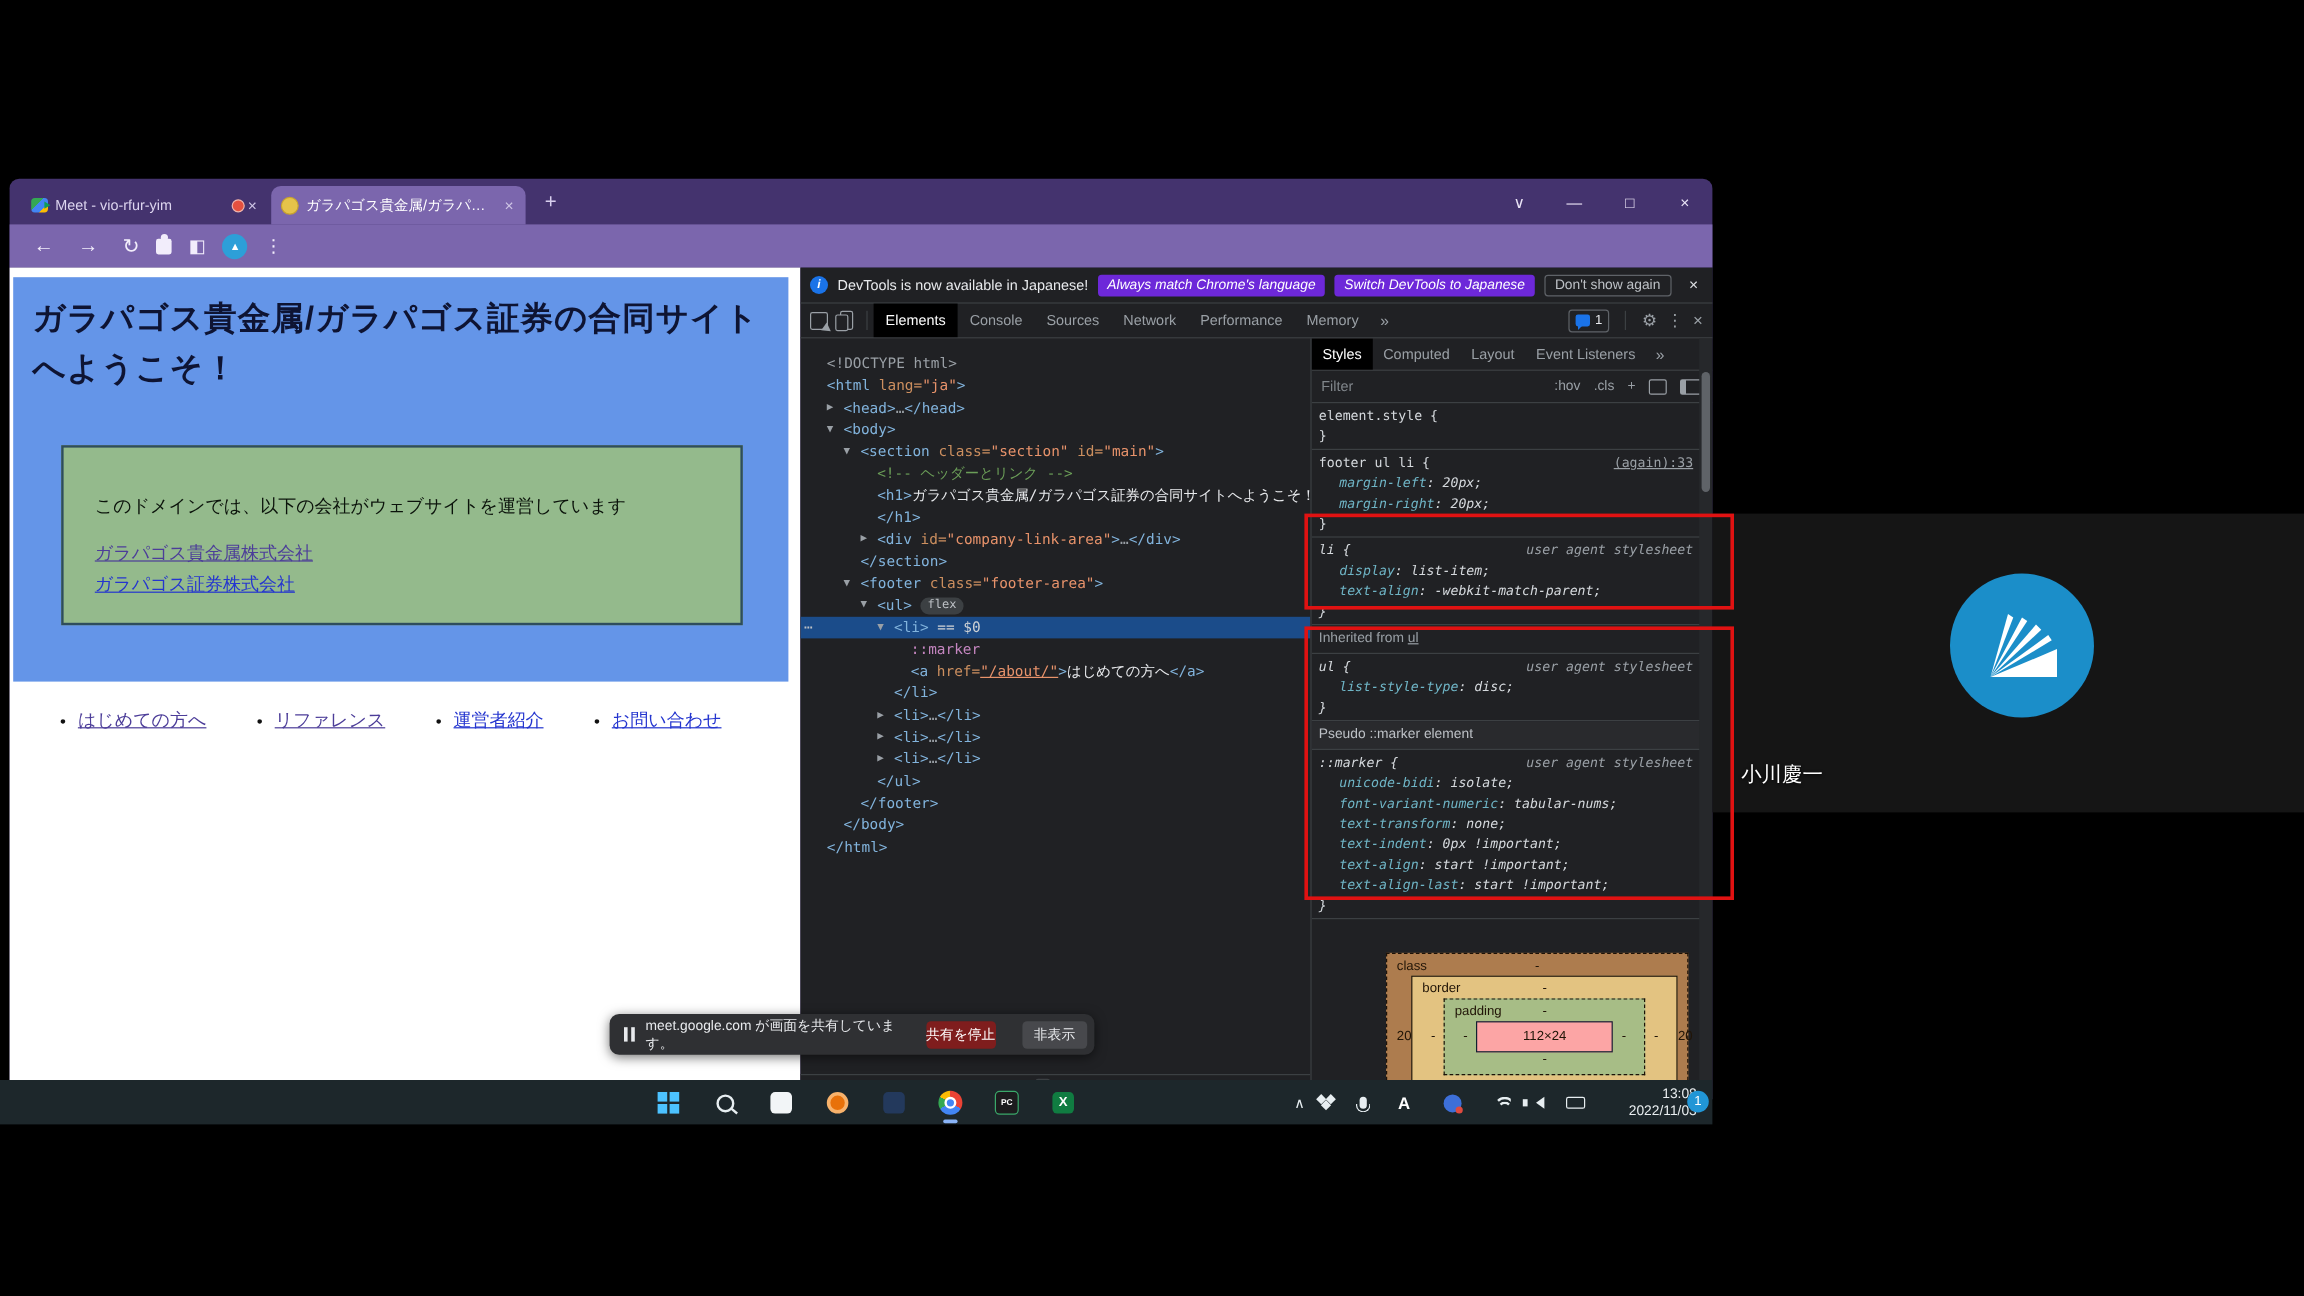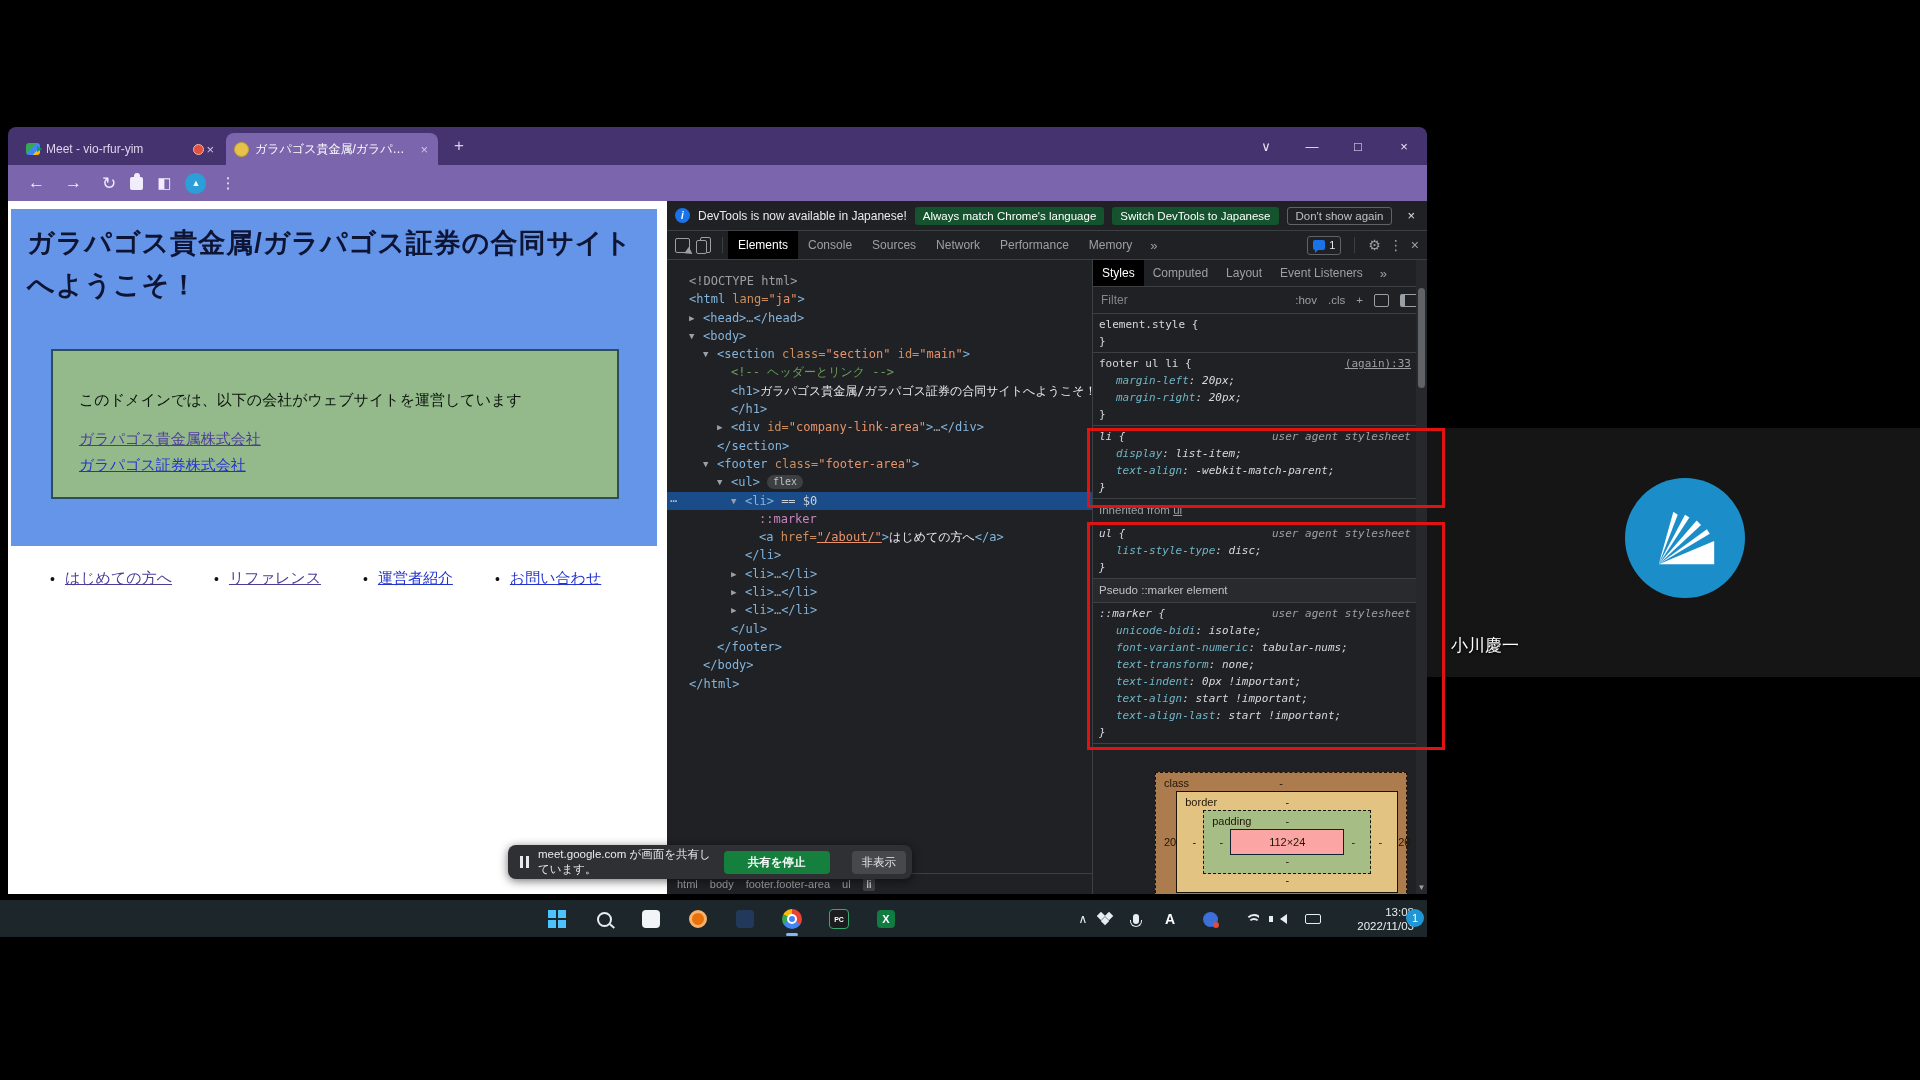--- a/index.html
+++ b/index.html
@@ -1,20 +1,20 @@
 <!DOCTYPE html>
 <html><head>
 <meta charset="utf-8">
 <style>
   html,body{margin:0;padding:0;background:#000;width:1920px;height:1080px;overflow:hidden;
     font-family:"Liberation Sans",sans-serif;-webkit-font-smoothing:antialiased;}
   #stage{position:relative;width:1920px;height:1080px;background:#000;overflow:hidden;}
 
   
-  .browser{position:absolute;left:8px;top:127px;width:1419px;height:767px;background:#44336e;
+  .browser{position:absolute;left:8px;top:149px;width:1419px;height:767px;background:#44336e;
     border-radius:8px 8px 0 0;box-shadow:0 0 14px rgba(0,0,0,.7);}
   .titlebar{position:relative;height:38px;border-radius:8px 8px 0 0;}
   .tab{position:absolute;top:6px;height:32px;display:flex;align-items:center;box-sizing:border-box;
     font-size:12px;color:#ddd5ef;padding:0 8px;}
   .tab-inactive{left:10px;width:206px;}
   .tab-active{left:218px;width:212px;background:#7b66ad;border-radius:8px 8px 0 0;color:#fff;}
   .tab-title{flex:1;white-space:nowrap;overflow:hidden;text-overflow:ellipsis;margin:0 6px;}
   .tab-close{font-size:13px;color:#cfc6e6;padding:0 2px;}
   .rec-dot{width:9px;height:9px;border-radius:50%;background:#e4503f;border:1.5px solid #f0b4ac;flex:none;}
   .fav-meet{width:14px;height:12px;border-radius:3px;flex:none;
@@ -60,21 +60,21 @@
   .site-footer{position:absolute;left:42px;top:368px;display:flex;gap:42px;font-size:15px;}
   .foot-item{display:flex;align-items:center;gap:10px;}
   .bullet{color:#111;font-size:14px;}
 
   
   .devtools{width:760px;background:#202124;position:relative;color:#9aa0a6;}
   .dt-notice{height:30px;border-bottom:1px solid #3c4043;display:flex;align-items:center;
     font-size:12px;color:#e8eaed;padding:0 8px;gap:8px;box-sizing:border-box;}
   .info-ic{width:15px;height:15px;border-radius:50%;background:#1a73e8;color:#fff;font-size:10px;
     font-style:italic;font-weight:bold;display:flex;align-items:center;justify-content:center;flex:none;}
-  .ntc-btn{background:#14532d;color:#fff;font-size:11.5px;padding:3px 8px;border-radius:3px;white-space:nowrap;}
+  .ntc-btn{background:#6d28d9;color:#fff;font-size:11.5px;padding:3px 8px;border-radius:3px;white-space:nowrap;font-style:italic;}
   .ntc-ghost{background:transparent;border:1px solid #5f6368;color:#bdc1c6;font-size:11.5px;
     padding:2px 8px;border-radius:3px;white-space:nowrap;}
   .ntc-x{margin-left:auto;color:#dfe1e5;font-size:13px;padding:0 4px;}
 
   .dt-tabbar{height:28px;display:flex;align-items:center;border-bottom:1px solid #3c4043;font-size:12px;}
   .insp-ic{width:13px;height:13px;border:1.5px solid #9aa0a6;border-radius:2px;margin:0 4px 0 8px;position:relative;}
   .insp-ic:after{content:"";position:absolute;right:-4px;bottom:-4px;border-left:7px solid #9aa0a6;
     border-top:4px solid transparent;border-bottom:4px solid transparent;transform:rotate(35deg);}
   .dev-ic{width:9px;height:14px;border:1.5px solid #9aa0a6;border-radius:2px;margin:0 6px;position:relative;}
   .dev-ic:before{content:"";position:absolute;left:-5px;top:2px;width:9px;height:12px;border:1.5px solid #9aa0a6;
@@ -154,21 +154,21 @@
   .red-box{position:absolute;border:3px solid #e01212;z-index:60;pointer-events:none;}
   #red1{left:1087px;top:428px;width:352px;height:74px;}
   #red2{left:1087px;top:522px;width:352px;height:222px;}
 
   
   .sharebar{position:absolute;left:508px;top:845px;width:404px;height:34px;background:#2f3033;
     border-radius:8px;display:flex;align-items:center;box-sizing:border-box;padding:0 6px 0 12px;
     z-index:70;box-shadow:0 2px 10px rgba(0,0,0,.55);font-size:11.5px;color:#e8eaed;}
   .pause-ic{display:flex;gap:3px;margin-right:9px;}
   .pause-ic i{width:3px;height:12px;background:#e8eaed;display:block;}
-  .share-stop{background:#15803d;color:#fff;padding:4px 24px;border-radius:4px;margin-left:9px;white-space:nowrap;font-weight:bold;}
+  .share-stop{background:#7f1d1d;color:#fff;padding:4px 0;border-radius:4px;margin-left:9px;white-space:nowrap;}
   .share-hide{background:#47484c;color:#e8eaed;padding:4px 10px;border-radius:4px;margin-left:22px;white-space:nowrap;}
 
   
   .taskbar{position:absolute;left:0;top:900px;width:1427px;height:37px;background:#1d272b;z-index:30;}
   .tb-ic{position:absolute;top:7px;width:24px;height:24px;display:flex;align-items:center;justify-content:center;}
   .start-grid{display:grid;grid-template-columns:8px 8px;grid-gap:2px;}
   .start-grid i{width:8px;height:8px;background:#4cc2ff;display:block;}
   .search-ic{width:11px;height:11px;border:2px solid #e7eef1;border-radius:50%;position:relative;}
   .search-ic:after{content:"";position:absolute;width:6px;height:2px;background:#e7eef1;right:-5px;bottom:-2px;transform:rotate(40deg);}
   .app-white{width:18px;height:18px;background:#f2f5f7;border-radius:4px;}

